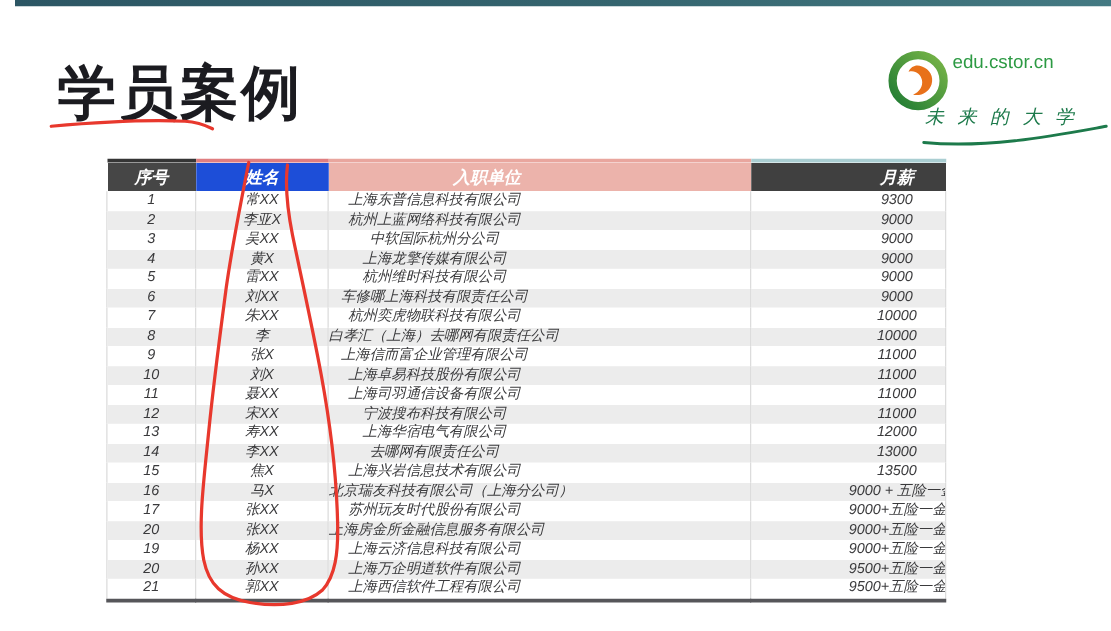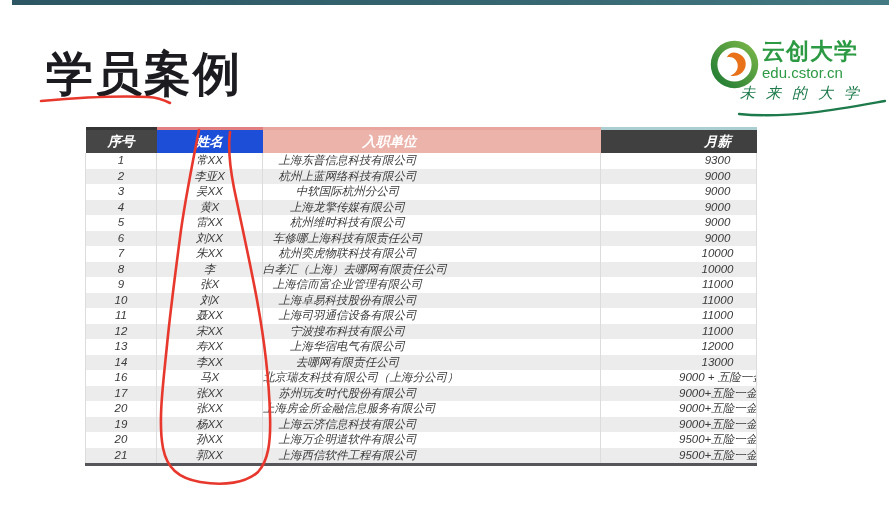--- a/index.html
+++ b/index.html
@@ -62,21 +62,20 @@
         <defs>
           <linearGradient id="ringGrad" x1="0" y1="1" x2="1" y2="0">
             <stop offset="0" stop-color="#1e7a33"></stop>
             <stop offset="1" stop-color="#7ab648"></stop>
           </linearGradient>
         </defs>
         <circle cx="24" cy="24" r="20" fill="#ffffff" stroke="url(#ringGrad)" stroke-width="6.5"></circle>
         <path d="M 27,13 c 6,2 9.5,8 7.5,14 c -2,6 -8.5,9.5 -14.5,8 c 5,-2 8,-6.5 7,-11.5 c -1,-5 -5.5,-8 -10.5,-6.5 c 2,-4.5 6.5,-6 10.5,-4 z" fill="#e8711a"></path>
       </svg>
       <div class="logo-text">
-        <div class="brand-name">云创大学</div>
         <div class="brand-url">edu.cstor.cn</div>
       </div>
     </div>
   </div>
   <div class="tagline">未来的大学</div>
   <svg class="swoosh" width="152" height="22" viewBox="0 0 152 22">
     <path d="M 3,16 C 55,21 110,10 149,3" fill="none" stroke="#1d7a4b" stroke-width="2.3" stroke-linecap="round"></path>
   </svg>
 
   <table class="cases">
@@ -173,20 +172,26 @@
           <td>上海华宿电气有限公司</td>
           <td>12000</td>
         </tr>
         <tr>
           <td>14</td>
           <td>李XX</td>
           <td>去哪网有限责任公司</td>
           <td>13000</td>
         </tr>
         <tr>
+          <td>15</td>
+          <td>焦X</td>
+          <td>上海兴岩信息技术有限公司</td>
+          <td>13500</td>
+        </tr>
+        <tr>
           <td>16</td>
           <td>马X</td>
           <td>北京瑞友科技有限公司（上海分公司）</td>
           <td>9000 + 五险一金</td>
         </tr>
         <tr>
           <td>17</td>
           <td>张XX</td>
           <td>苏州玩友时代股份有限公司</td>
           <td>9000+五险一金+13薪</td>

